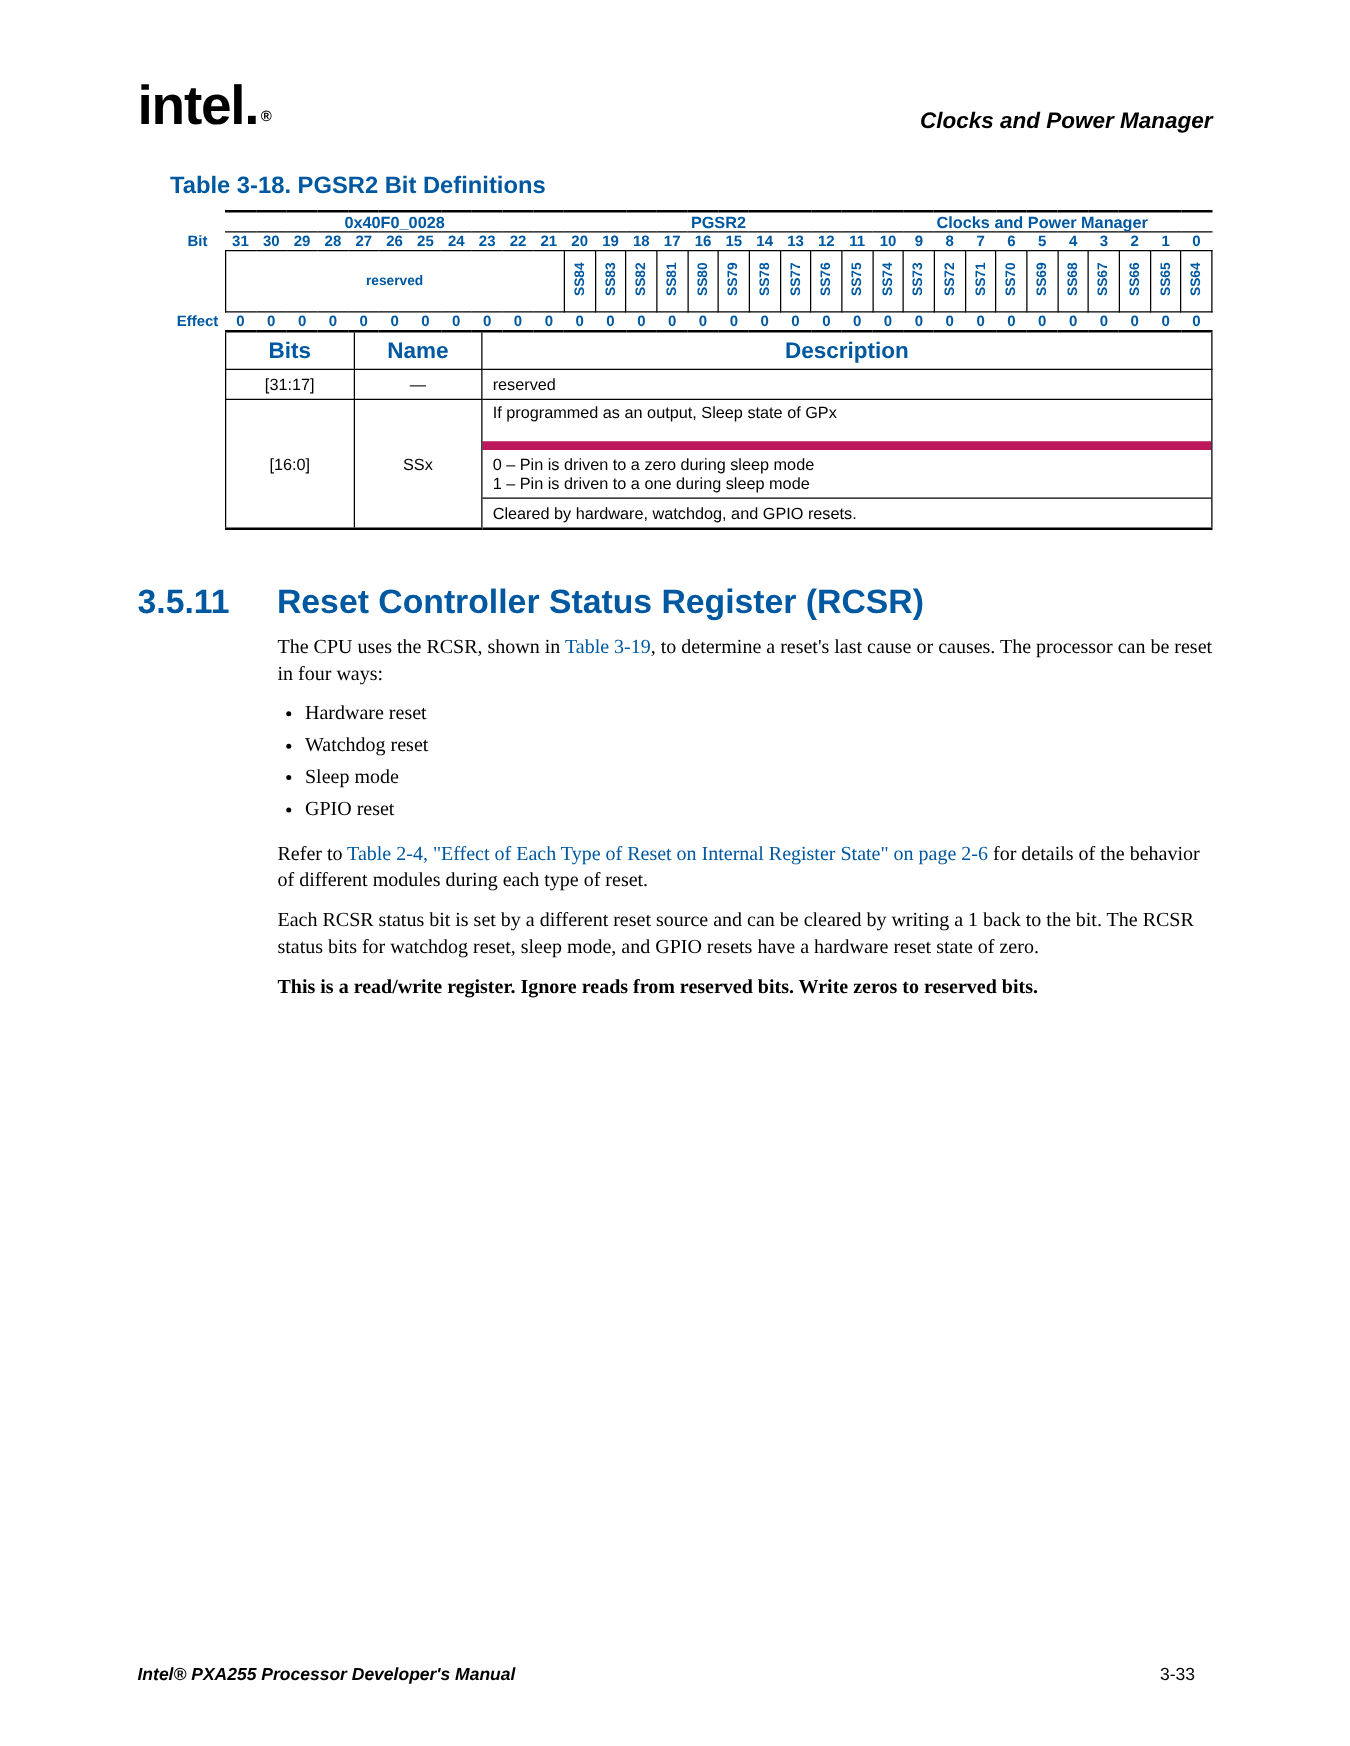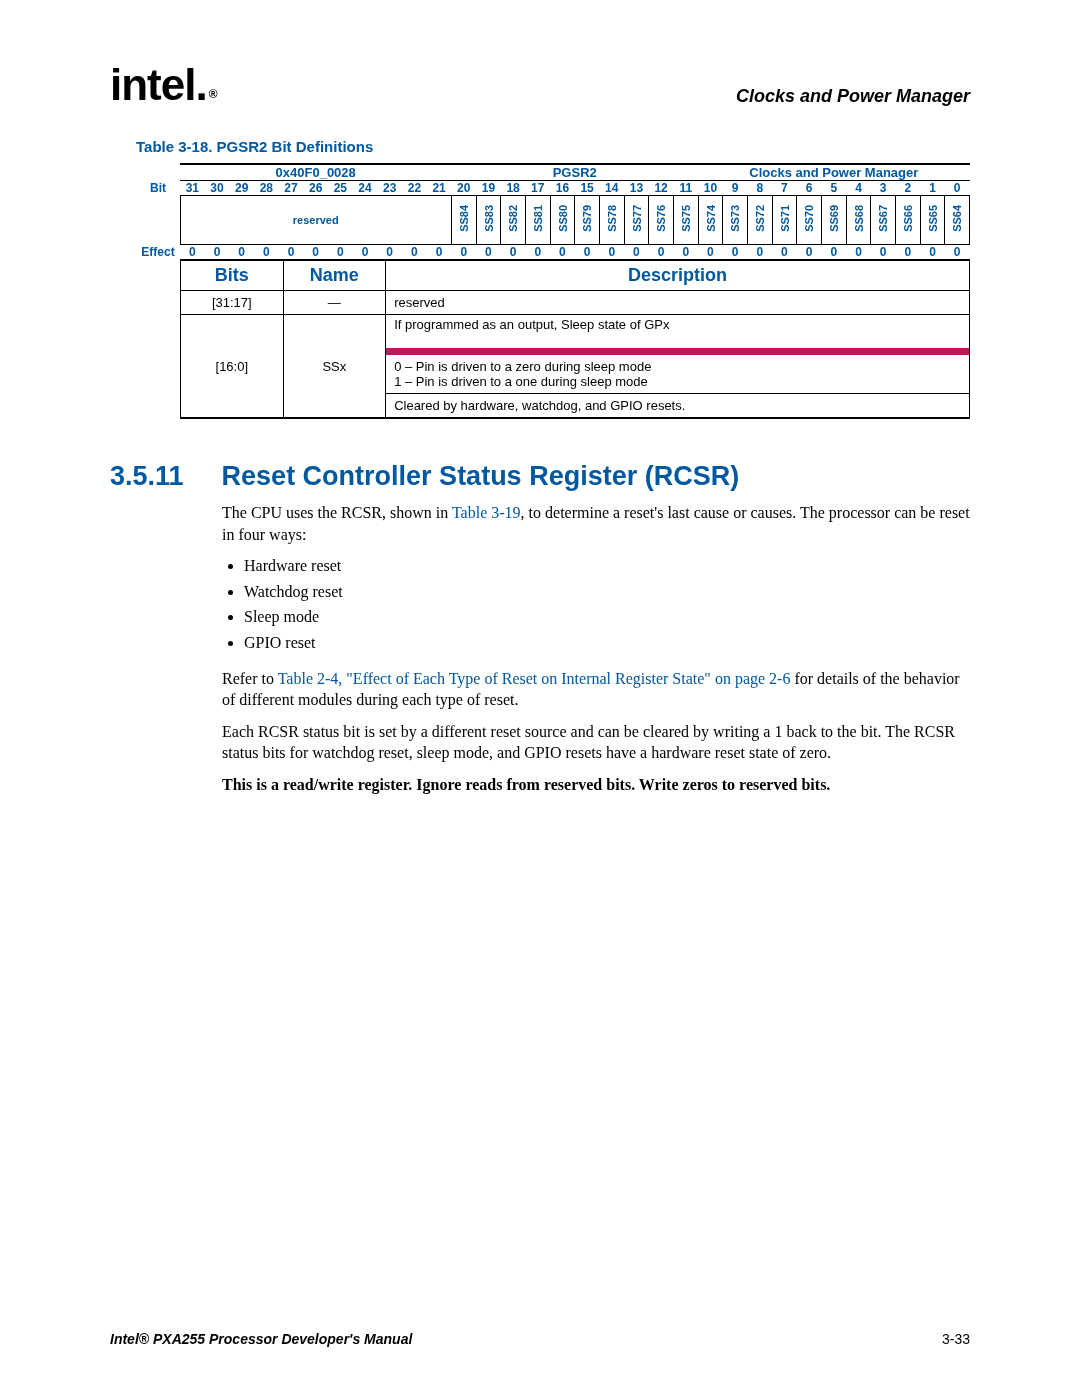--- a/index.html
+++ b/index.html
@@ -41,21 +41,21 @@
     font-family: Arial, Helvetica, sans-serif;
     font-style: italic;
     font-weight: bold;
     font-size: 18px;
     margin-top: 26px;
   }
   .table-caption {
     font-family: Arial, Helvetica, sans-serif;
     font-weight: bold;
     color: #0058a0;
-    font-size: 15px;
+    font-size: 19px;
     margin: 28px 0 8px 26px;
   }
   .reg-table-wrap { margin-left: 26px; }
   table.regbits {
     border-collapse: collapse;
     width: 100%;
     table-layout: fixed;
     font-family: Liberation Sans, sans-serif;
     font-size: 12px;
   }
@@ -159,21 +159,21 @@
   }
   .body p { margin: 10px 0; }
   .body ul { margin: 8px 0 14px 0; padding-left: 22px; }
   .body ul li { margin: 4px 0; }
   .link { color: #0058a0; }
   .bold { font-weight: bold; }
   .footer {
     position: absolute;
     bottom: 50px;
     left: 110px;
-    right: 110px;
+    right: 124px;
     display: flex;
     justify-content: space-between;
     font-family: Arial, Helvetica, sans-serif;
     font-size: 14px;
   }
   .footer .ftitle { font-style: italic; font-weight: bold; }
 </style>
 </head>
 <body>
 

